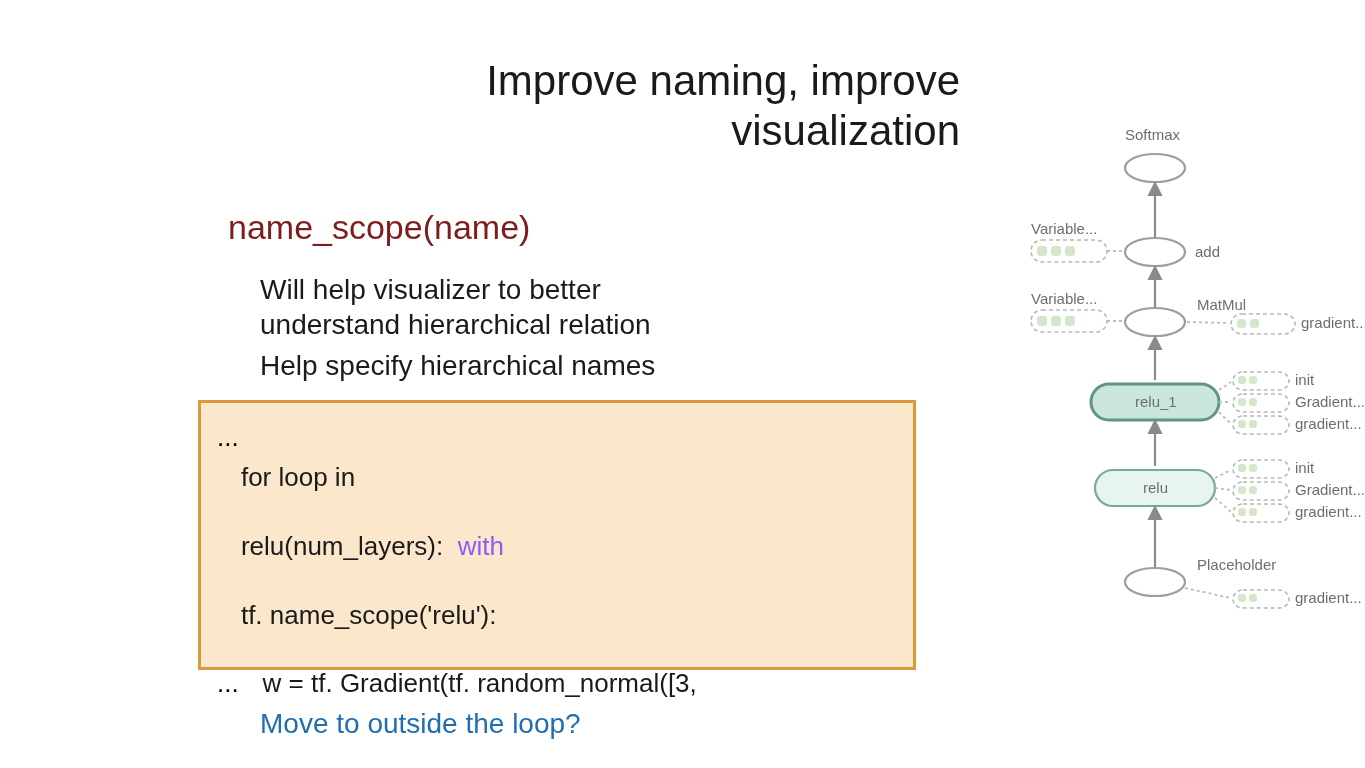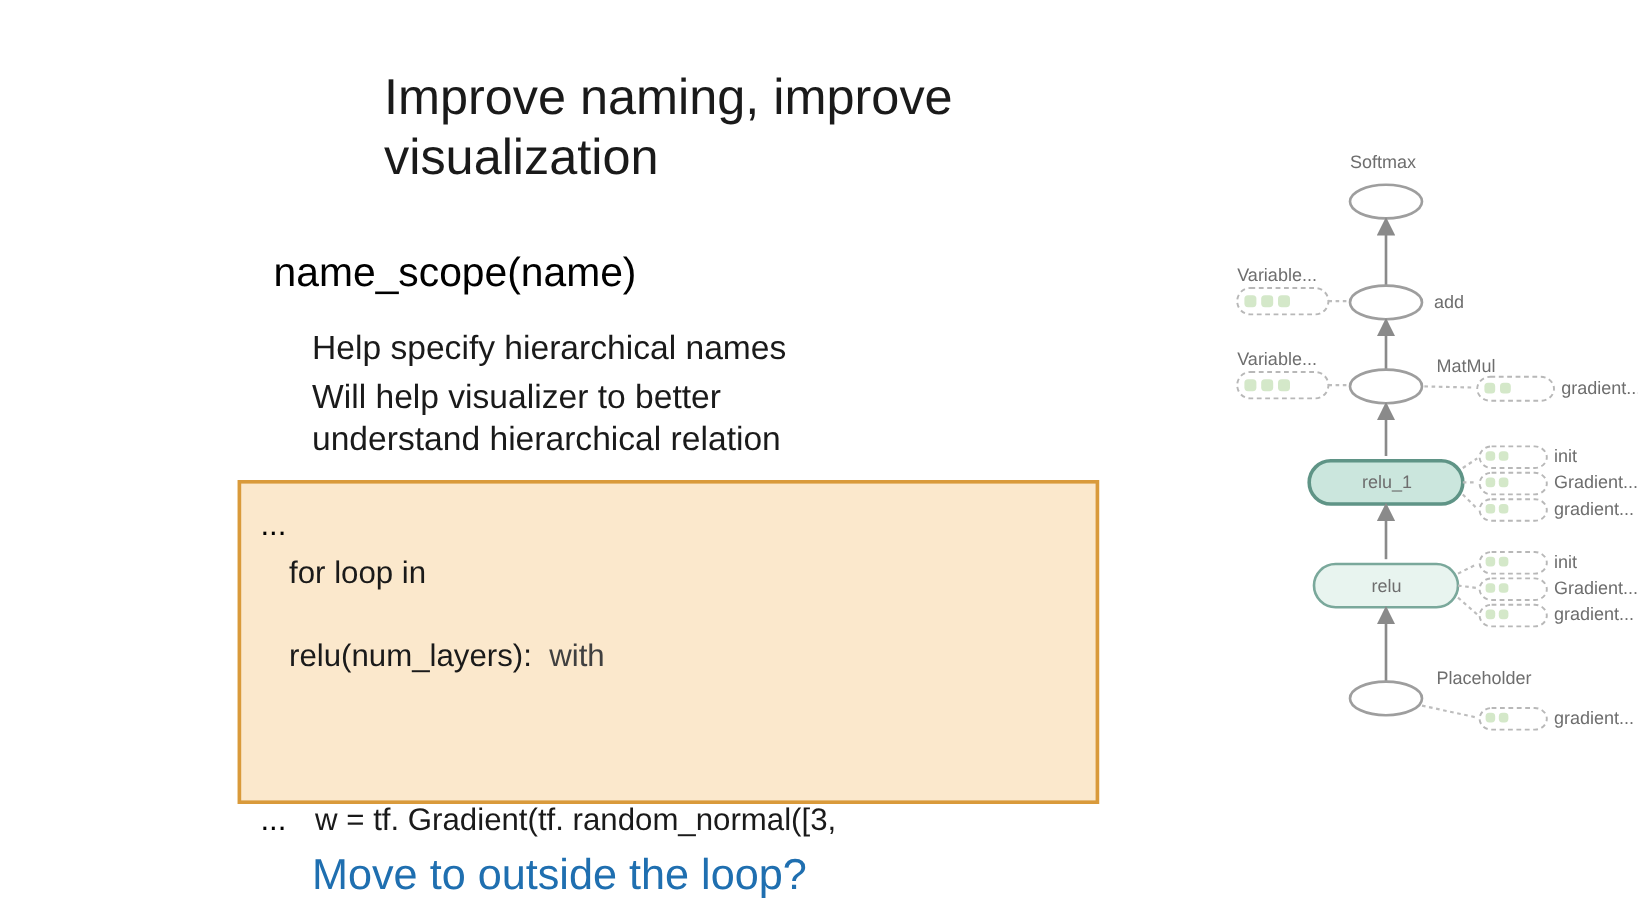--- a/index.html
+++ b/index.html
@@ -1,55 +1,55 @@
 <!DOCTYPE html>
 <html><head>
 <meta charset="utf-8">
 <style>
   * { box-sizing: border-box; margin: 0; padding: 0; }
   html, body { width: 1365px; height: 768px; background: #fff; font-family: Arial, Helvetica, sans-serif; overflow: hidden; }
   .slide { position: relative; width: 1365px; height: 768px; }
-  .title { position: absolute; left: 320px; top: 56px; width: 640px; font-size: 42px; font-weight: 400; color: #1a1a1a; line-height: 1.18; }
-  .subtitle { position: absolute; left: 228px; top: 208px; font-size: 34px; color: #000000; }
+  .title { position: absolute; left: 320px; top: 56px; width: 640px; font-size: 42px; font-weight: 400; color: #1a1a1a; line-height: 1.18; text-align: right; }
+  .subtitle { position: absolute; left: 228px; top: 208px; font-size: 34px; color: #7f1d1d; }
   .bullets { position: absolute; left: 260px; top: 272px; width: 440px; }
   .bullets .b { font-size: 28px; color: #1a1a1a; line-height: 1.25; margin-bottom: 6px; }
   .codebox { position: absolute; left: 198px; top: 400px; width: 718px; height: 270px; background: #fbe8cc; border: 3px solid #d99a3b; }
   .code { position: absolute; left: 212px; top: 426px; width: 700px; font-size: 26px; color: #1a1a1a; line-height: 1.32; white-space: pre-wrap; }
-  .with { color: #404040; }
+  .with { color: #8b5cf6; }
   .dots1 { position: absolute; left: 217px; top: 422px; font-size: 26px; }
   .dots2 { position: absolute; left: 217px; top: 668px; font-size: 26px; }
-  .note { position: absolute; left: 260px; top: 708px; font-size: 36px; color: #1f6fb0; text-align: right; }
+  .note { position: absolute; left: 260px; top: 708px; font-size: 28px; color: #1f6fb0; text-align: right; }
   
   .graph { position: absolute; right: 0; top: 110px; width: 370px; height: 560px; }
   .graph text { font-family: Arial; fill: #6e6e6e; font-size: 15px; }
   .ellipse { fill: #fff; stroke: #9e9e9e; stroke-width: 2.2; }
   .relu-box { fill: #e8f4ef; stroke: #7aa89b; stroke-width: 2.2; }
   .relusel { fill: #cbe6dd; stroke: #5f9486; stroke-width: 3; }
   .pill { fill: #fff; stroke: #b8b8b8; stroke-width: 1.6; stroke-dasharray: 4 3; }
   .dash { fill: #d4e8c9; stroke: none; }
   .arrow { stroke: #8a8a8a; stroke-width: 2.2; fill: none; marker-end: url(#ah); }
   .arrowdash { stroke: #bdbdbd; stroke-width: 1.8; fill: none; stroke-dasharray: 3 3; }
 </style>
 </head>
 <body>
 
 <div class="slide">
   <div class="title">Improve naming, improve visualization</div>
   <div class="subtitle">name_scope(name)</div>
   <div class="bullets">
+    <div class="b">Will help visualizer to better understand hierarchical relation</div>
     <div class="b">Help specify hierarchical names</div>
-    <div class="b">Will help visualizer to better understand hierarchical relation</div>
   </div>
 
   <div class="codebox"></div>
   <div class="dots1">...</div>
   <div class="code">
     <span>for loop in</span><br>
     <span>relu(num_layers):</span>  <span class="with">with</span><br>
-    <br>
+    <span>tf. name_scope('relu'):</span><br>
     <span>   w = tf. Gradient(tf. random_normal([3,</span><br>
     <br>
     
   </div>
   <div class="dots2">...</div>
   <div class="note">Move to outside the loop?</div>
 
   <svg class="graph" viewBox="0 0 370 560">
     <defs>
       <marker id="ah" viewBox="0 0 10 10" refX="8" refY="5" markerWidth="7" markerHeight="7" orient="auto">

